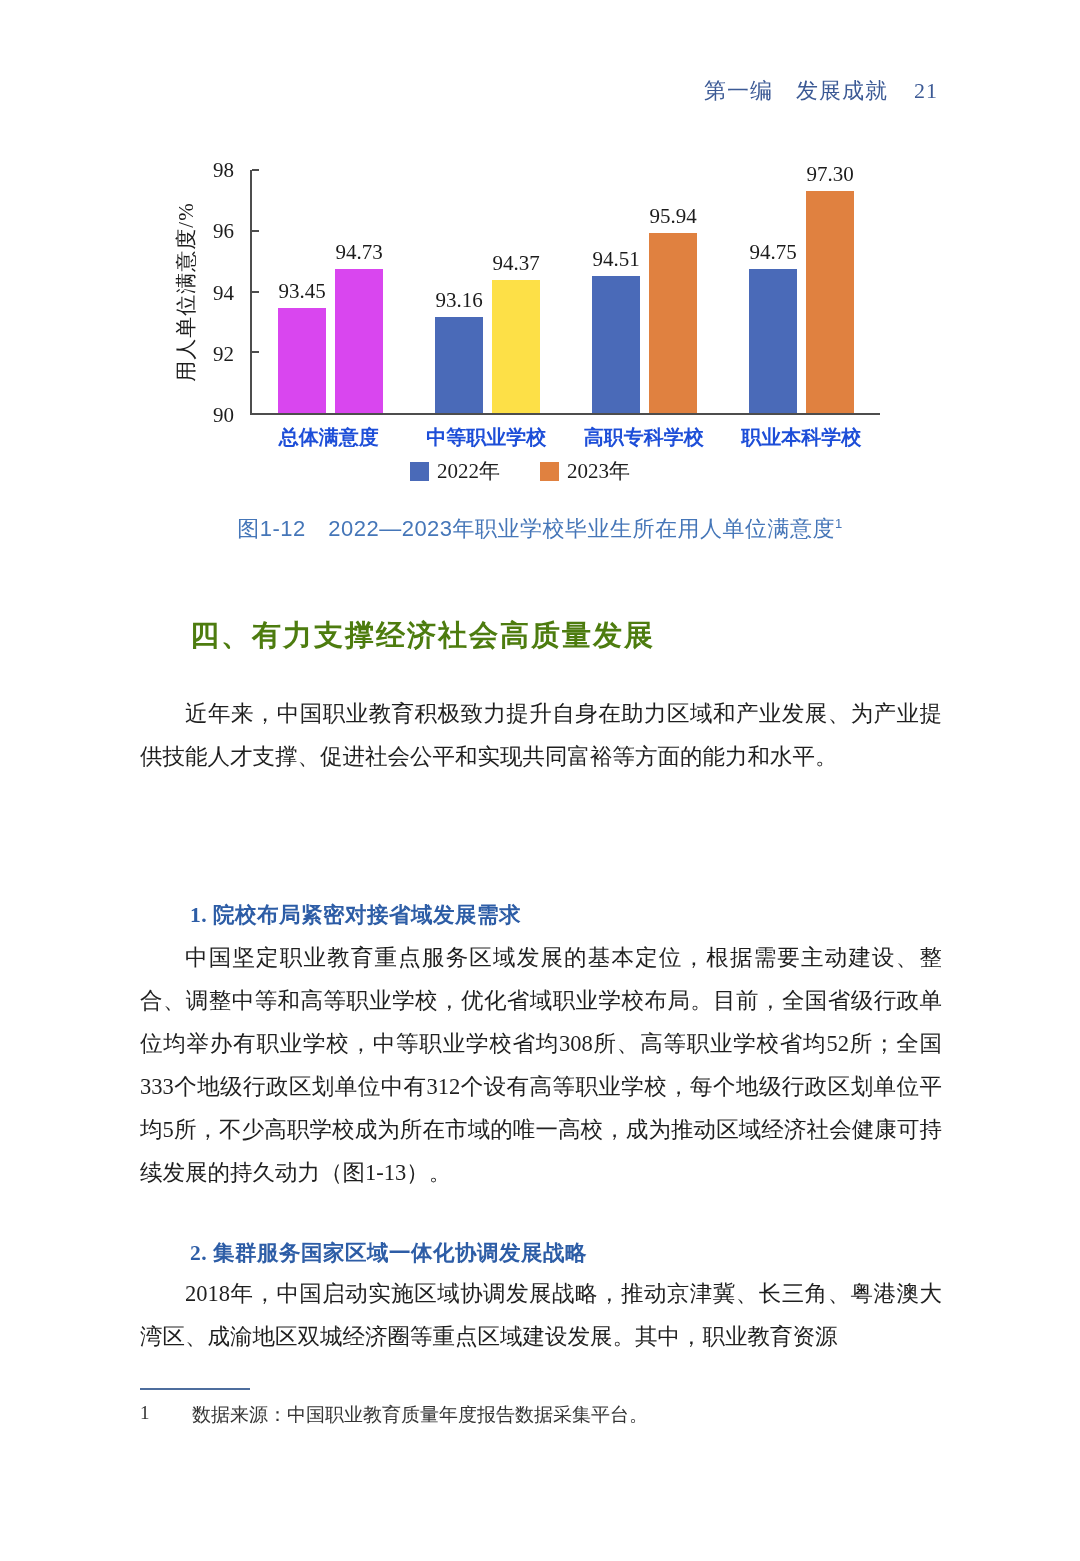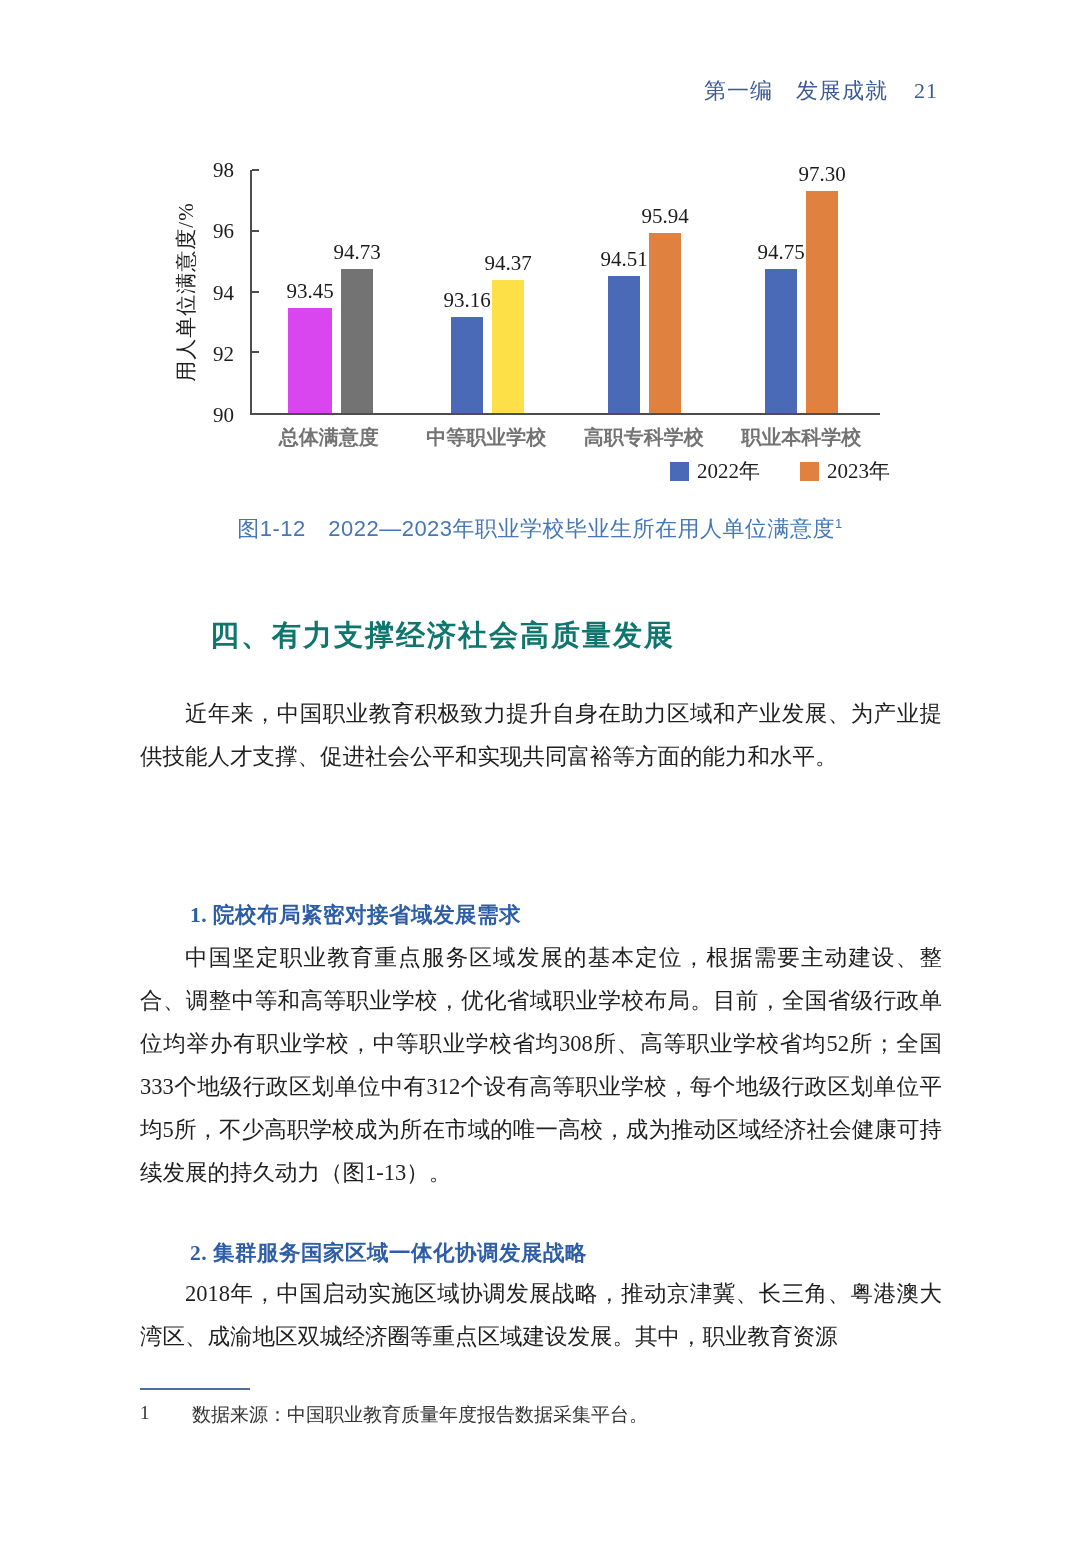--- a/index.html
+++ b/index.html
@@ -22,63 +22,63 @@
   .chart { position:absolute; left:150px; top:145px; width:740px; height:340px; }
   .plot {
     position:absolute; left:100px; right:10px; top:25px; bottom:70px;
     border-left:2px solid #4d4d4d; border-bottom:2px solid #4d4d4d;
     display:flex; align-items:stretch;
   }
   .bar-group {
     flex:1; display:flex; justify-content:center; align-items:flex-end; gap:9px;
     height:100%;
   }
-  .bar { position:relative; width:32px; }
+  .bar { position:relative; width:48px; }
   .bar-value {
     position:absolute; bottom:100%; margin-bottom:4px; left:50%;
     transform:translateX(-50%); font-size:21px; color:#1c1c1c; white-space:nowrap;
     font-family:"Liberation Serif","DejaVu Serif",serif;
   }
   .yticks { position:absolute; left:48px; width:44px; top:25px; bottom:70px; }
   .ytick-label {
     position:absolute; right:8px; transform:translateY(50%);
     font-size:21px; color:#1c1c1c; line-height:1;
   }
   .ytick-mark { position:absolute; left:0; width:7px; height:2px; background:#4d4d4d; }
   .y-axis-label {
     position:absolute; left:36px; top:147px;
     transform:translate(-50%,-50%) rotate(-90deg);
     font-size:21px; color:#1c1c1c; white-space:nowrap; letter-spacing:1px;
   }
   .xlabels { position:absolute; left:100px; right:10px; bottom:34px; display:flex; }
   .xlabel {
     flex:1; text-align:center;
     font-family:"Liberation Sans","DejaVu Sans",sans-serif;
-    font-weight:700; font-size:20px; color:#737373;
+    font-weight:700; font-size:20px; color:#1d4ed8;
   }
   .legend {
     position:absolute; left:0; right:0; bottom:0; height:28px;
-    display:flex; justify-content:flex-end; align-items:center; gap:40px;
+    display:flex; justify-content:center; align-items:center; gap:40px;
   }
   .legend-item { display:flex; align-items:center; gap:8px; }
   .legend-swatch { width:19px; height:19px; display:inline-block; }
   .legend-label { font-size:21px; color:#1c1c1c; }
 
   
   .fig-caption {
     position:absolute; top:502px; left:0; width:100%; text-align:center;
     font-family:"Liberation Sans","DejaVu Sans",sans-serif;
     color:#4576b8; font-size:22px; letter-spacing:0.5px;margin-top:12px;
   }
   .fig-caption sup { font-size:13px; }
 
   
   .h1 {
     position:absolute; top:616px; left:190px;
-    font-size:29px; font-weight:700; color:#0f766e; letter-spacing:2px;margin-left:20px;
+    font-size:29px; font-weight:700; color:#4d7c0f; letter-spacing:2px;
   }
   .para {
     position:absolute; left:140px; width:802px;
     font-size:22.5px; line-height:43px; color:#1f1f1f;
     text-align:justify; text-indent:2em;
   }
   .para-intro { top:692px; }
   .h2 {
     position:absolute; top:820px; left:186px;
     font-size:25px; font-weight:700; color:#2b5aa0; letter-spacing:1px;
@@ -118,21 +118,21 @@
       </div>
     <div class="plot" id="plot-area">
         <div class="ytick-mark" style="bottom: calc(25% - 1px);"></div>
         <div class="ytick-mark" style="bottom: calc(50% - 1px);"></div>
         <div class="ytick-mark" style="bottom: calc(75% - 1px);"></div>
         <div class="ytick-mark" style="bottom: calc(100% - 1px);"></div>
         <div class="bar-group">
           <div class="bar" style="height: 43.125%; background: #d946ef; padding-left: 44px;">
             <div class="bar-value">93.45</div>
           </div>
-          <div class="bar" style="height: 59.125%; background: #737373; text-align: right;">
+          <div class="bar" style="height: 59.125%; background: #d946ef; text-align: right;">
             <div class="bar-value">94.73</div>
           </div>
         </div>
         <div class="bar-group">
           <div class="bar" style="height: 39.5%; background: rgb(74, 106, 184);">
             <div class="bar-value">93.16</div>
           </div>
           <div class="bar" style="height: 54.625%; background: #fde047;">
             <div class="bar-value">94.37</div>
           </div>

